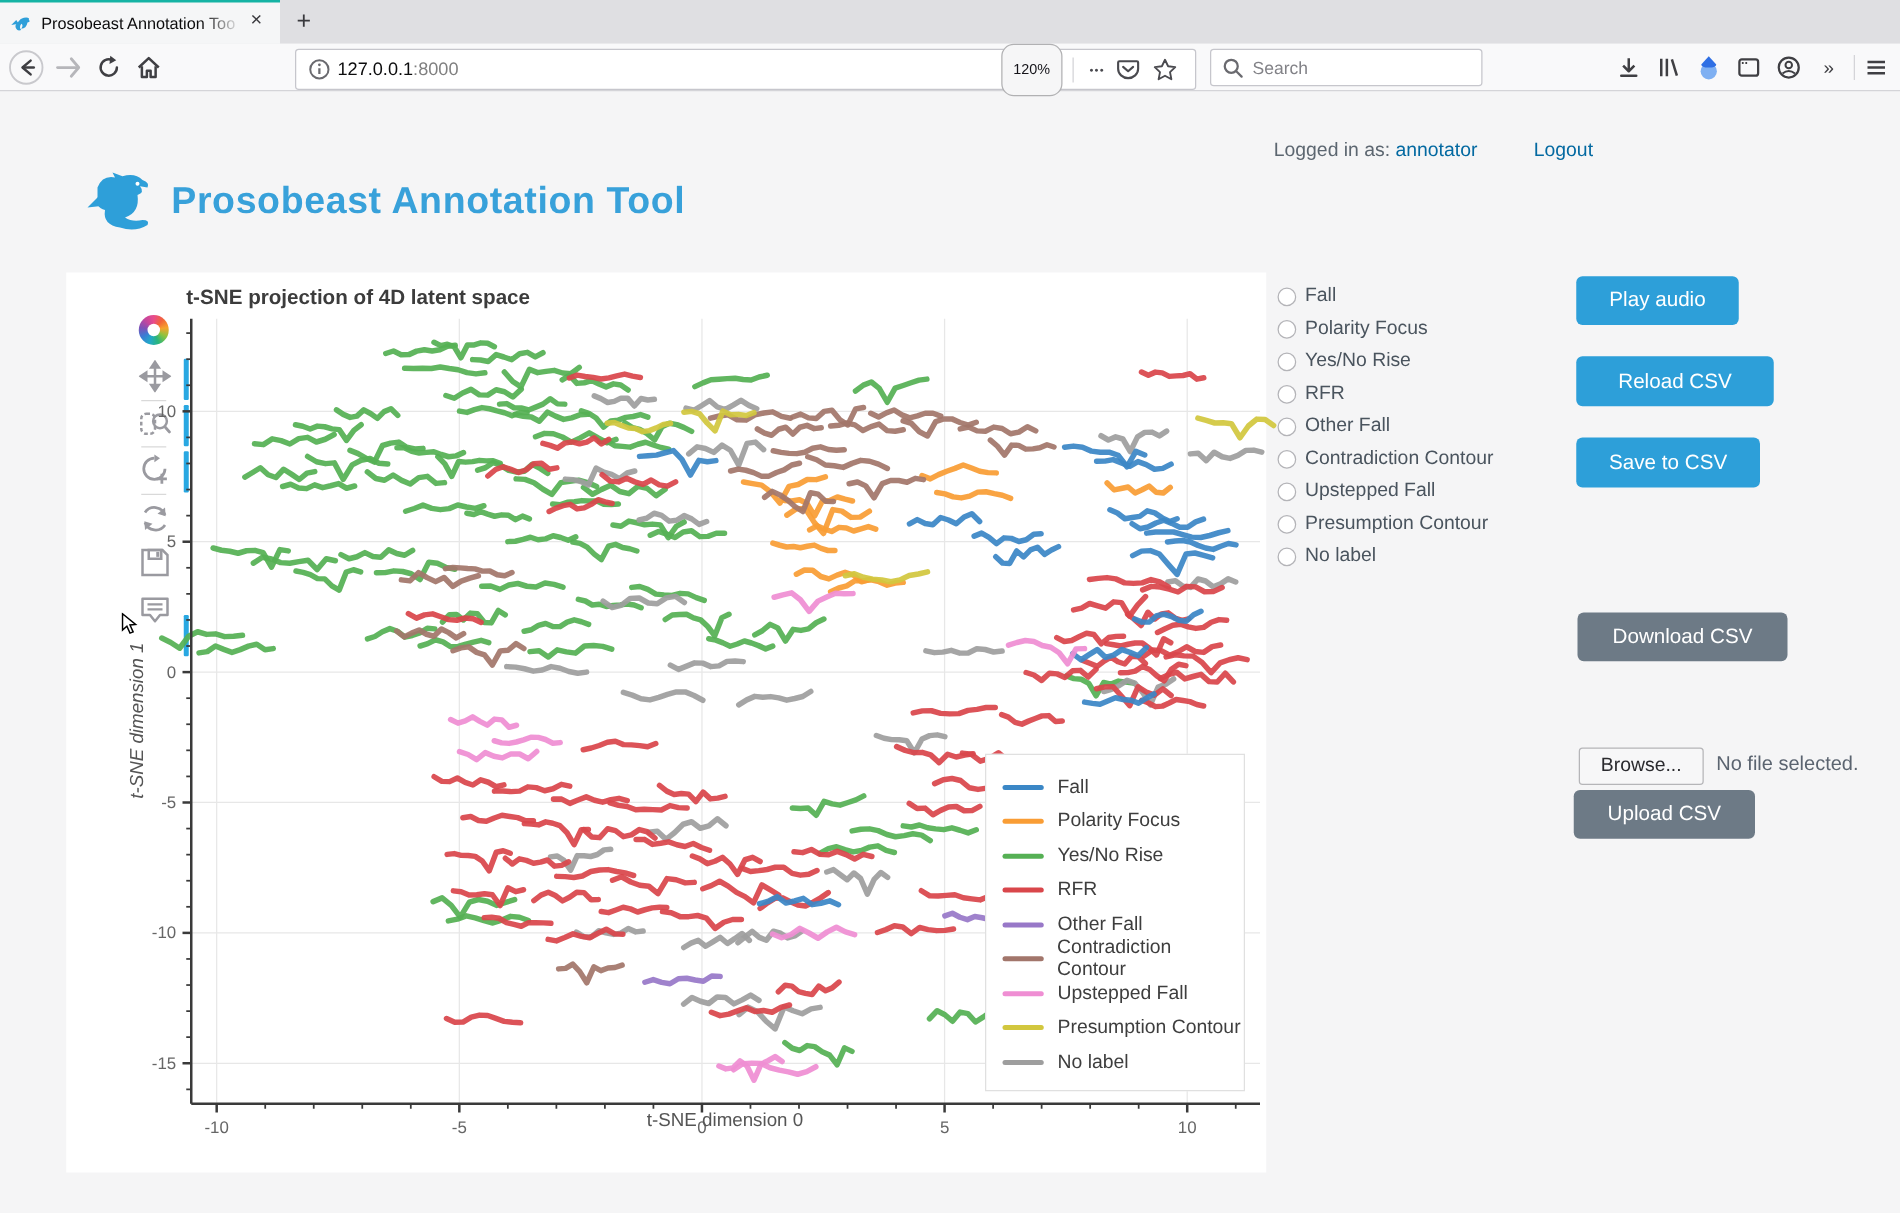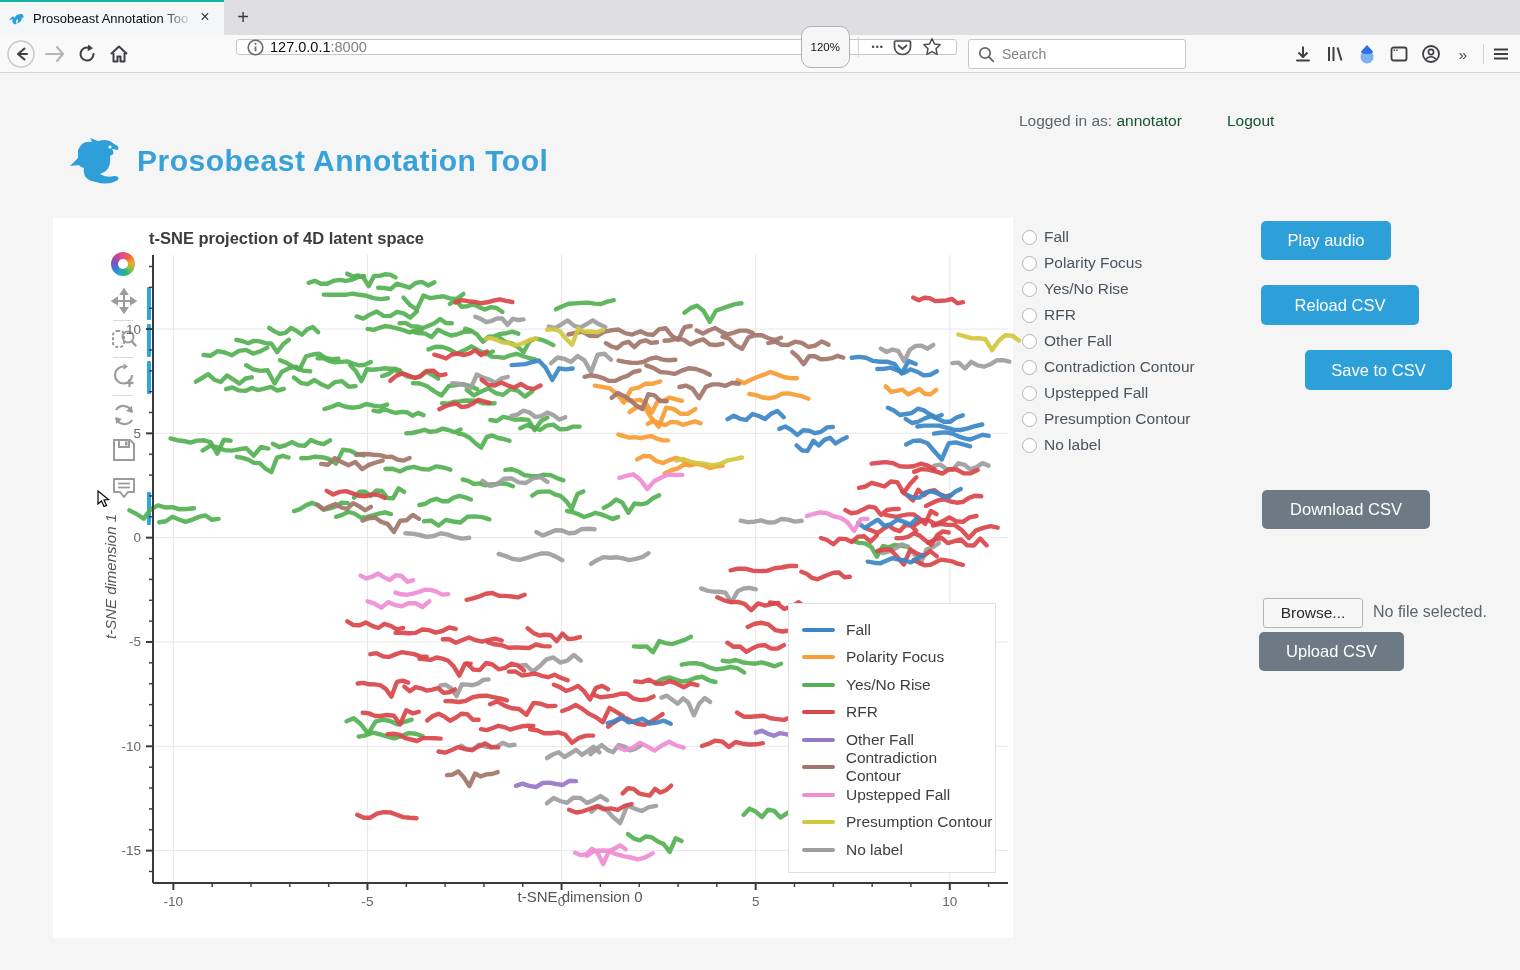--- a/index.html
+++ b/index.html
@@ -10,32 +10,32 @@
   
   .tabbar { position:absolute; left:0; top:0; width:1520px; height:35px; background:#dfdfe2; }
   .tab { position:absolute; left:0; top:0; width:224px; height:35px; background:#f5f6f7;
          border-top:2px solid #15b3a4; display:flex; align-items:center; padding:0 8px; }
   .tab-title { font-size:13px; color:#0c0c0d; white-space:nowrap; overflow:hidden; width:160px; margin-left:8px;
                -webkit-mask-image:linear-gradient(90deg,#000 80%,transparent); mask-image:linear-gradient(90deg,#000 80%,transparent); }
   .tab-close { margin-left:2px; color:#39393d; font-size:16px; line-height:16px; width:20px; height:20px; text-align:center; border-radius:3px; }
   .newtab { position:absolute; left:230px; top:4px; width:26px; height:26px; color:#39393d; font-size:20px; text-align:center; line-height:26px; border-radius:3px; }
   .navbar { position:absolute; left:0; top:35px; width:1520px; height:38px; background:#f9f9fa; border-bottom:1px solid #d4d4d8; }
   .nav-ic { position:absolute; top:39px; width:30px; height:30px; display:flex; align-items:center; justify-content:center; border-radius:3px; }
-  .urlbar { position:absolute; left:236px; top:39px; width:721px; height:16px; background:#fff; border:1px solid #c6c6cc; border-radius:3px; display:flex; align-items:center; }
+  .urlbar { position:absolute; left:236px; top:39px; width:721px; height:33px; background:#fff; border:1px solid #c6c6cc; border-radius:3px; display:flex; align-items:center; }
   .url-text { font-size:14.5px; color:#0c0c0d; margin-left:6px; }
   .url-port { color:#808080; }
   .zoom-pill { position:absolute; right:106px; border:1px solid #b1b1b3; border-radius:10px; font-size:11.5px; color:#15141a; padding:14px 9px; background:#f6f6f7; }
   .searchbar { position:absolute; left:968px; top:39px; width:218px; height:30px; background:#fff; border:1px solid #c6c6cc; border-radius:3px; display:flex; align-items:center; }
   .search-ph { color:#828287; font-size:14px; margin-left:7px; }
   svg.ic { display:block; }
 
   
   .login-row { position:absolute; top:112px; font-size:15.5px; }
   .gray-t { color:#5c6670; }
-  .link { color:#14532d; cursor:pointer; }
+  .link { color:#0369a1; cursor:pointer; }
   .app-title { position:absolute; left:137px; top:144px; font-size:30px; font-weight:bold; color:#38a1da; letter-spacing:0.5px; }
   .logo { position:absolute; left:68px; top:136px; }
 
   .card { position:absolute; left:53px; top:218px; width:960px; height:720px; background:#ffffff; }
   .plot-title { position:absolute; left:96px; top:11px; font-size:16.5px; font-weight:bold; color:#3c3c3c; }
 
   
   .btool { position:absolute; left:6px; top:34px; width:86px; }
   .btool .ticon { position:absolute; left:52px; width:26px; height:26px; }
   .tool-sep { position:absolute; left:54px; width:20px; border-top:1px solid #d9d9d9; }
@@ -614,19 +614,19 @@
         <span class="radio-label">Presumption Contour</span>
       </div>
       <div class="radio-row">
         <span class="radio-dot"></span>
         <span class="radio-label">No label</span>
       </div>
     </div>
 
 <div class="btn btn-blue" style="left:1261px; top:221px; width:130px; height:39px;">Play audio</div>
 <div class="btn btn-blue" style="left:1261px; top:285px; width:158px; height:40px;">Reload CSV</div>
-<div class="btn btn-blue" style="left:1261px; top:350px; width:147px; height:40px;margin-left:44px;">Save to CSV</div>
+<div class="btn btn-blue" style="left:1261px; top:350px; width:147px; height:40px;">Save to CSV</div>
 <div class="btn btn-gray" style="left:1262px; top:490px; width:168px; height:39px;">Download CSV</div>
 <div class="browse-btn">Browse...</div>
 <div class="nofile">No file selected.</div>
 <div class="btn btn-gray" style="left:1259px; top:632px; width:145px; height:39px;">Upload CSV</div>
 
 </div>
 
 </body></html>

